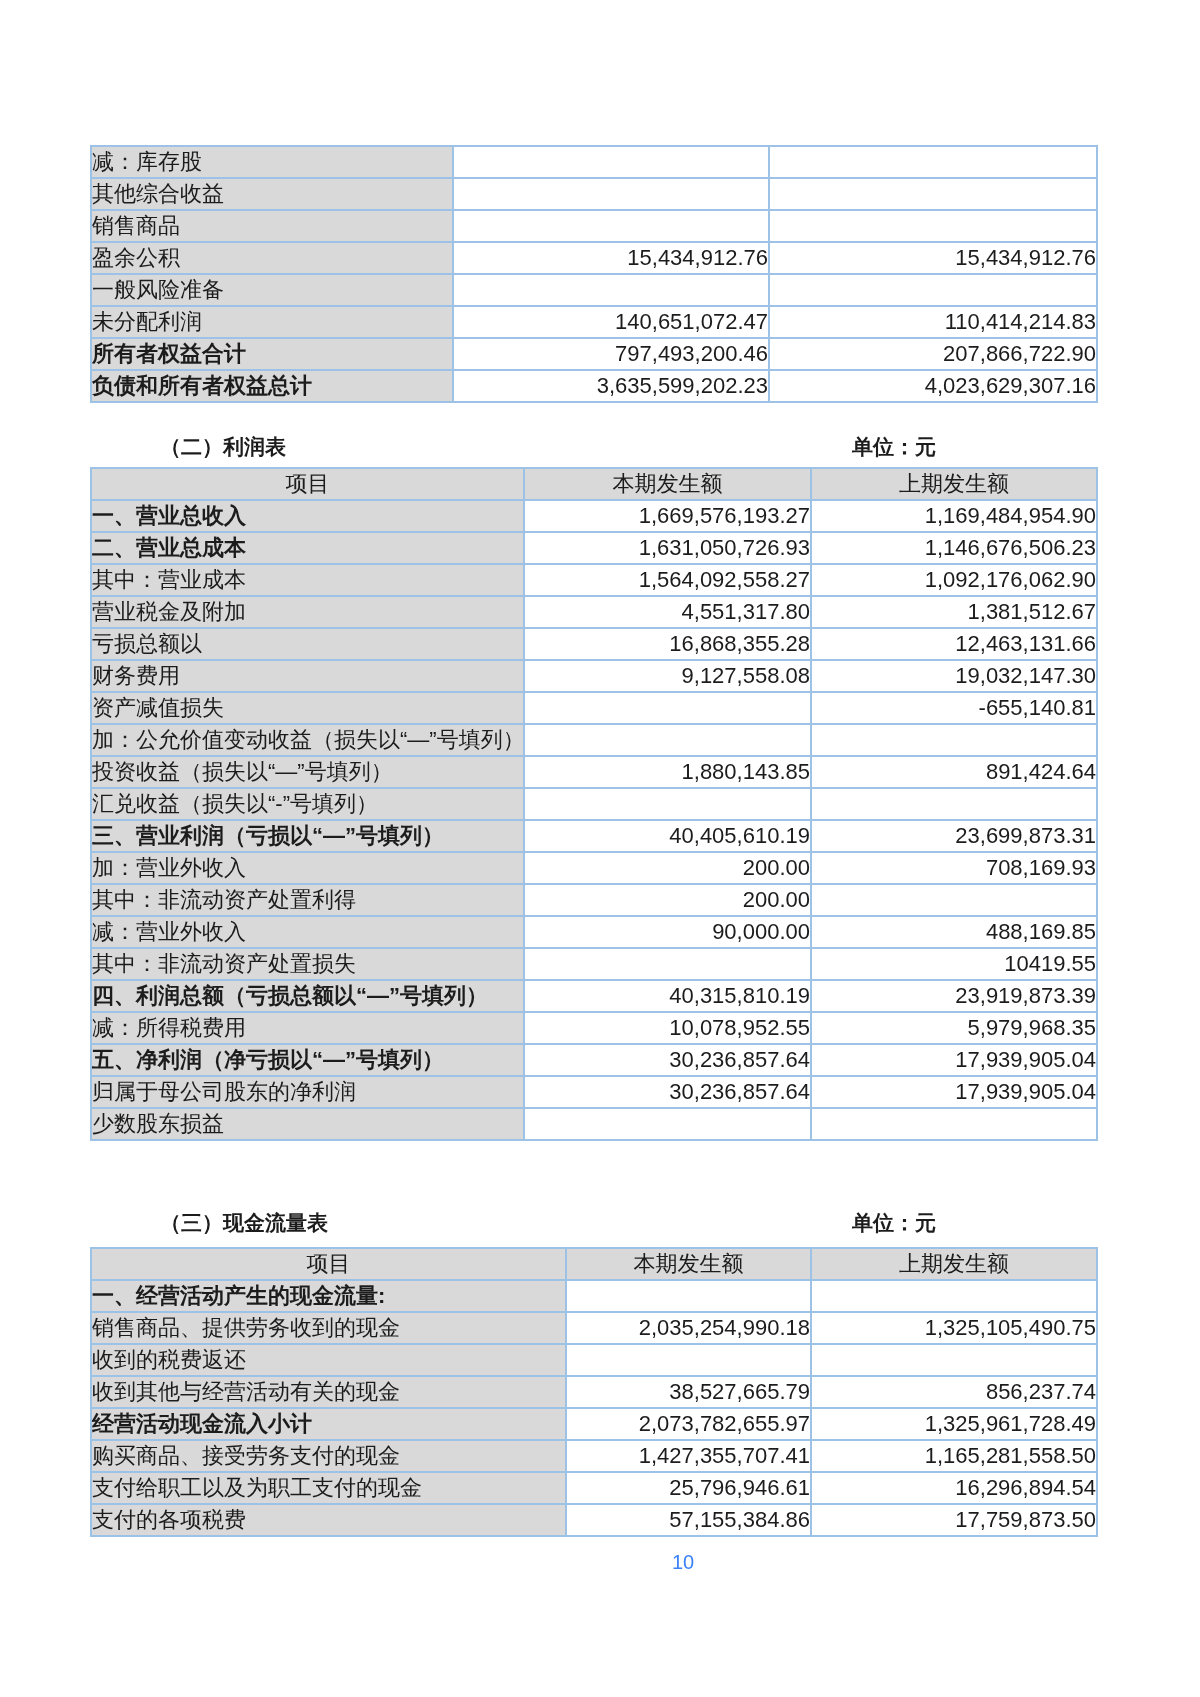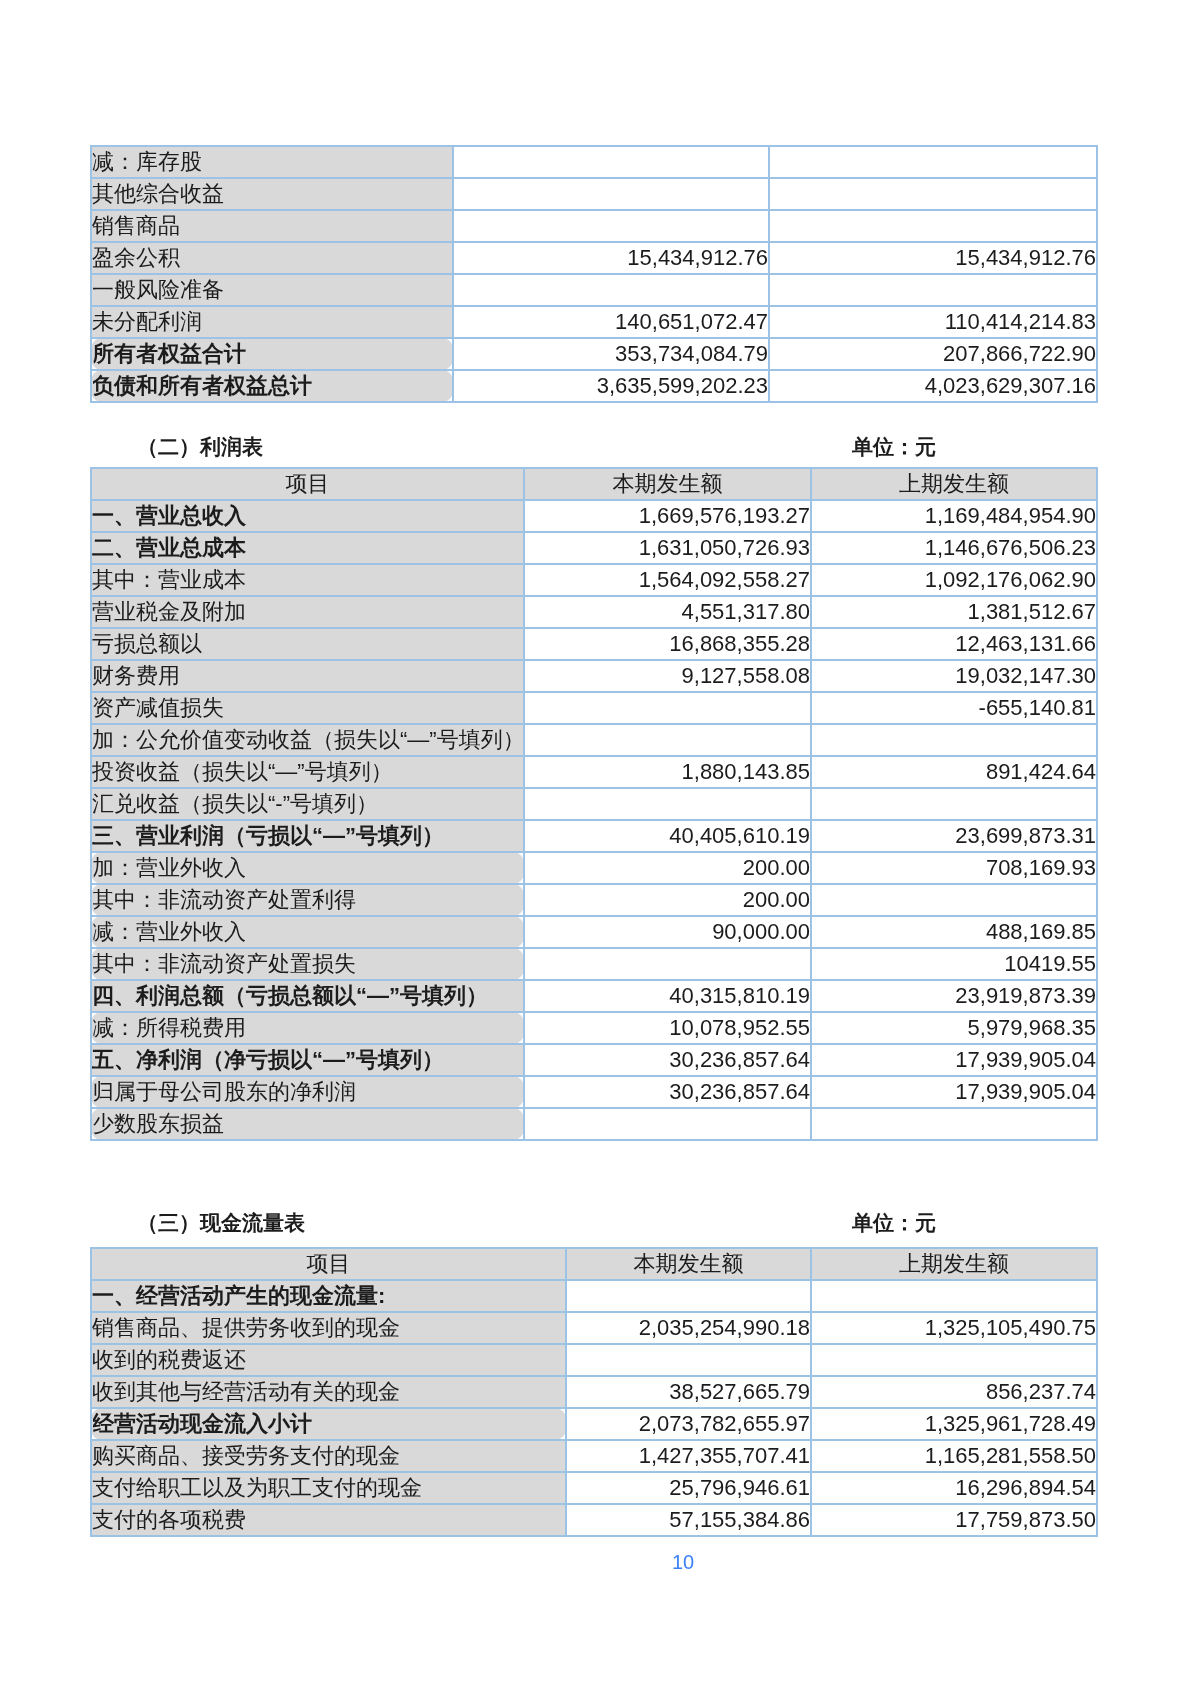--- a/index.html
+++ b/index.html
@@ -35,38 +35,38 @@
   table.fin th{
     background:var(--header-bg);
     font-weight:400;
     text-align:center;
   }
   td.lbl{background:var(--header-bg);text-align:left;}
   td.val{background:#ffffff;text-align:right;padding-right:12px;}
   .ind0{padding-left:18px;}
   .ind1{padding-left:55px;}
   .ind2{padding-left:106px;margin-left:13px;}
-  .center{text-align:right;padding-left:0;border-radius:11px;}
+  .center{text-align:right;padding-left:0;}
   .bold{font-weight:700;}
   #t1{top:145px;}
   #t2{top:467px;}
   #t3{top:1247px;}
   .section-head{
     position:absolute;
     left:90px;
     width:1006px;
     display:flex;
     justify-content:space-between;
     align-items:baseline;
     font-weight:700;
     font-size:21px;
   }
   #head2{top:433px;}
   #head3{top:1209px;}
-  .section-head .title{margin-left:47px;}
+  .section-head .title{margin-left:70px;}
   .section-head .unit{margin-right:160px;}
   .page-number{
     position:absolute;
     top:1551px;
     left:672px;
     font-size:20px;
     color:#3b82f6;
   }
 </style>
 </head>
@@ -106,21 +106,21 @@
           <td class="val"></td>
           <td class="val"></td>
         </tr>
         <tr>
           <td class="lbl ind1">未分配利润</td>
           <td class="val">140,651,072.47</td>
           <td class="val">110,414,214.83</td>
         </tr>
         <tr>
           <td class="lbl center bold">所有者权益合计</td>
-          <td class="val">353,734,084.79</td>
+          <td class="val">797,493,200.46</td>
           <td class="val">207,866,722.90</td>
         </tr>
         <tr>
           <td class="lbl center bold">负债和所有者权益总计</td>
           <td class="val">3,635,599,202.23</td>
           <td class="val">4,023,629,307.16</td>
         </tr>
       </tbody>
   </table>
 

